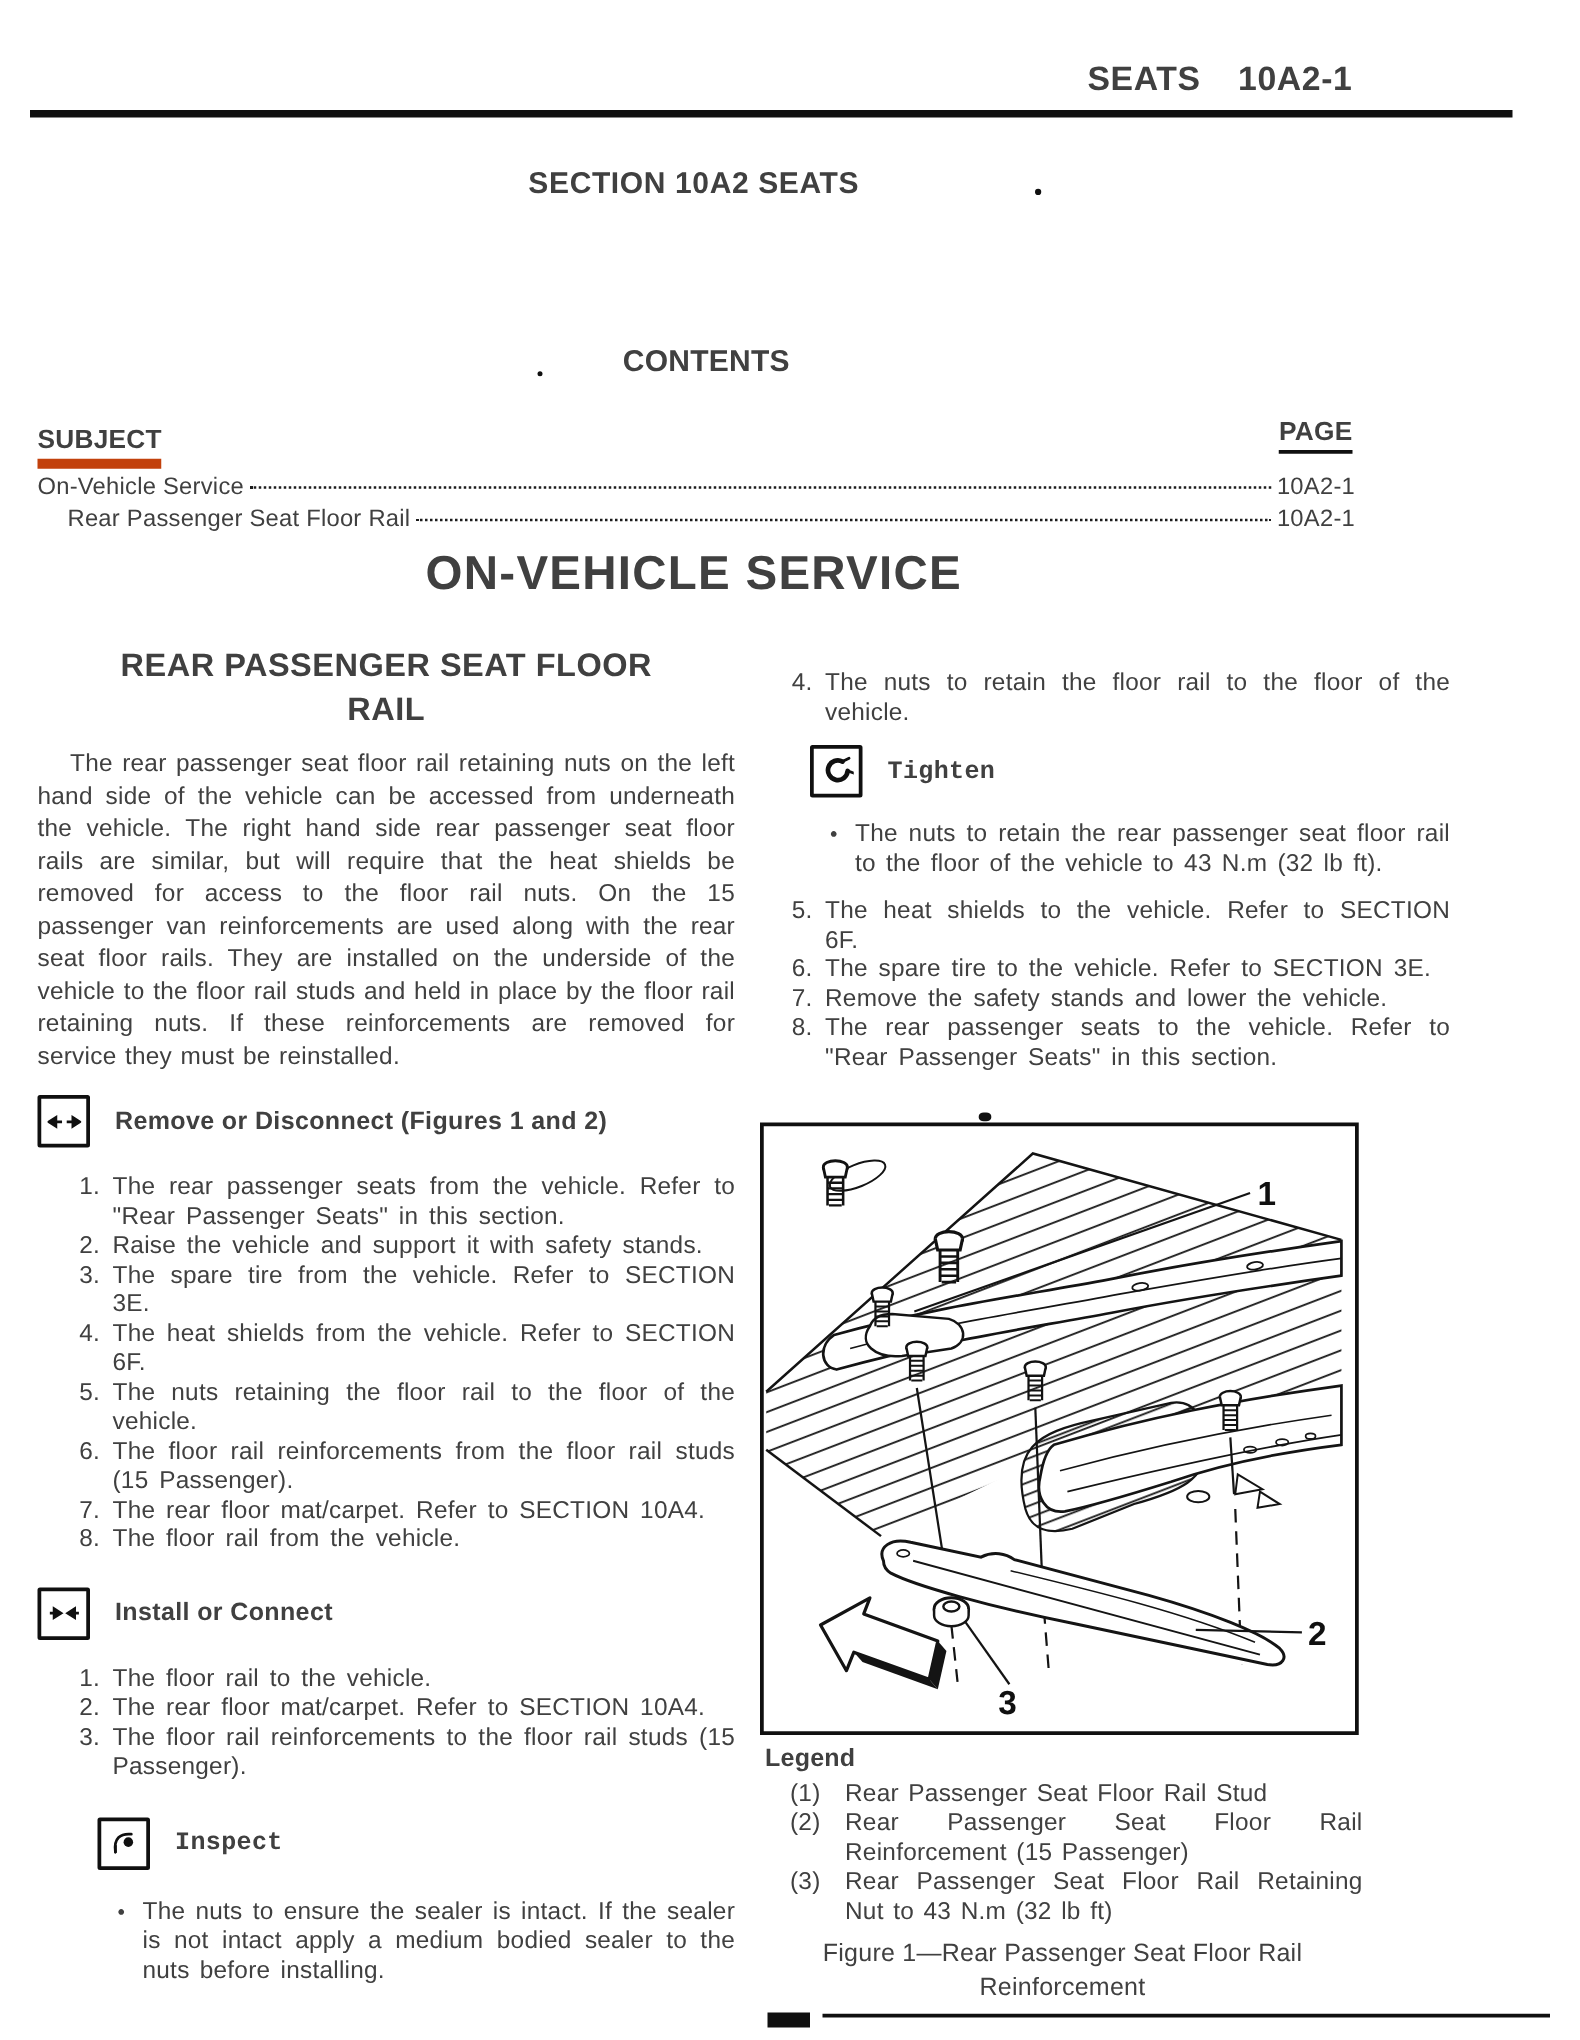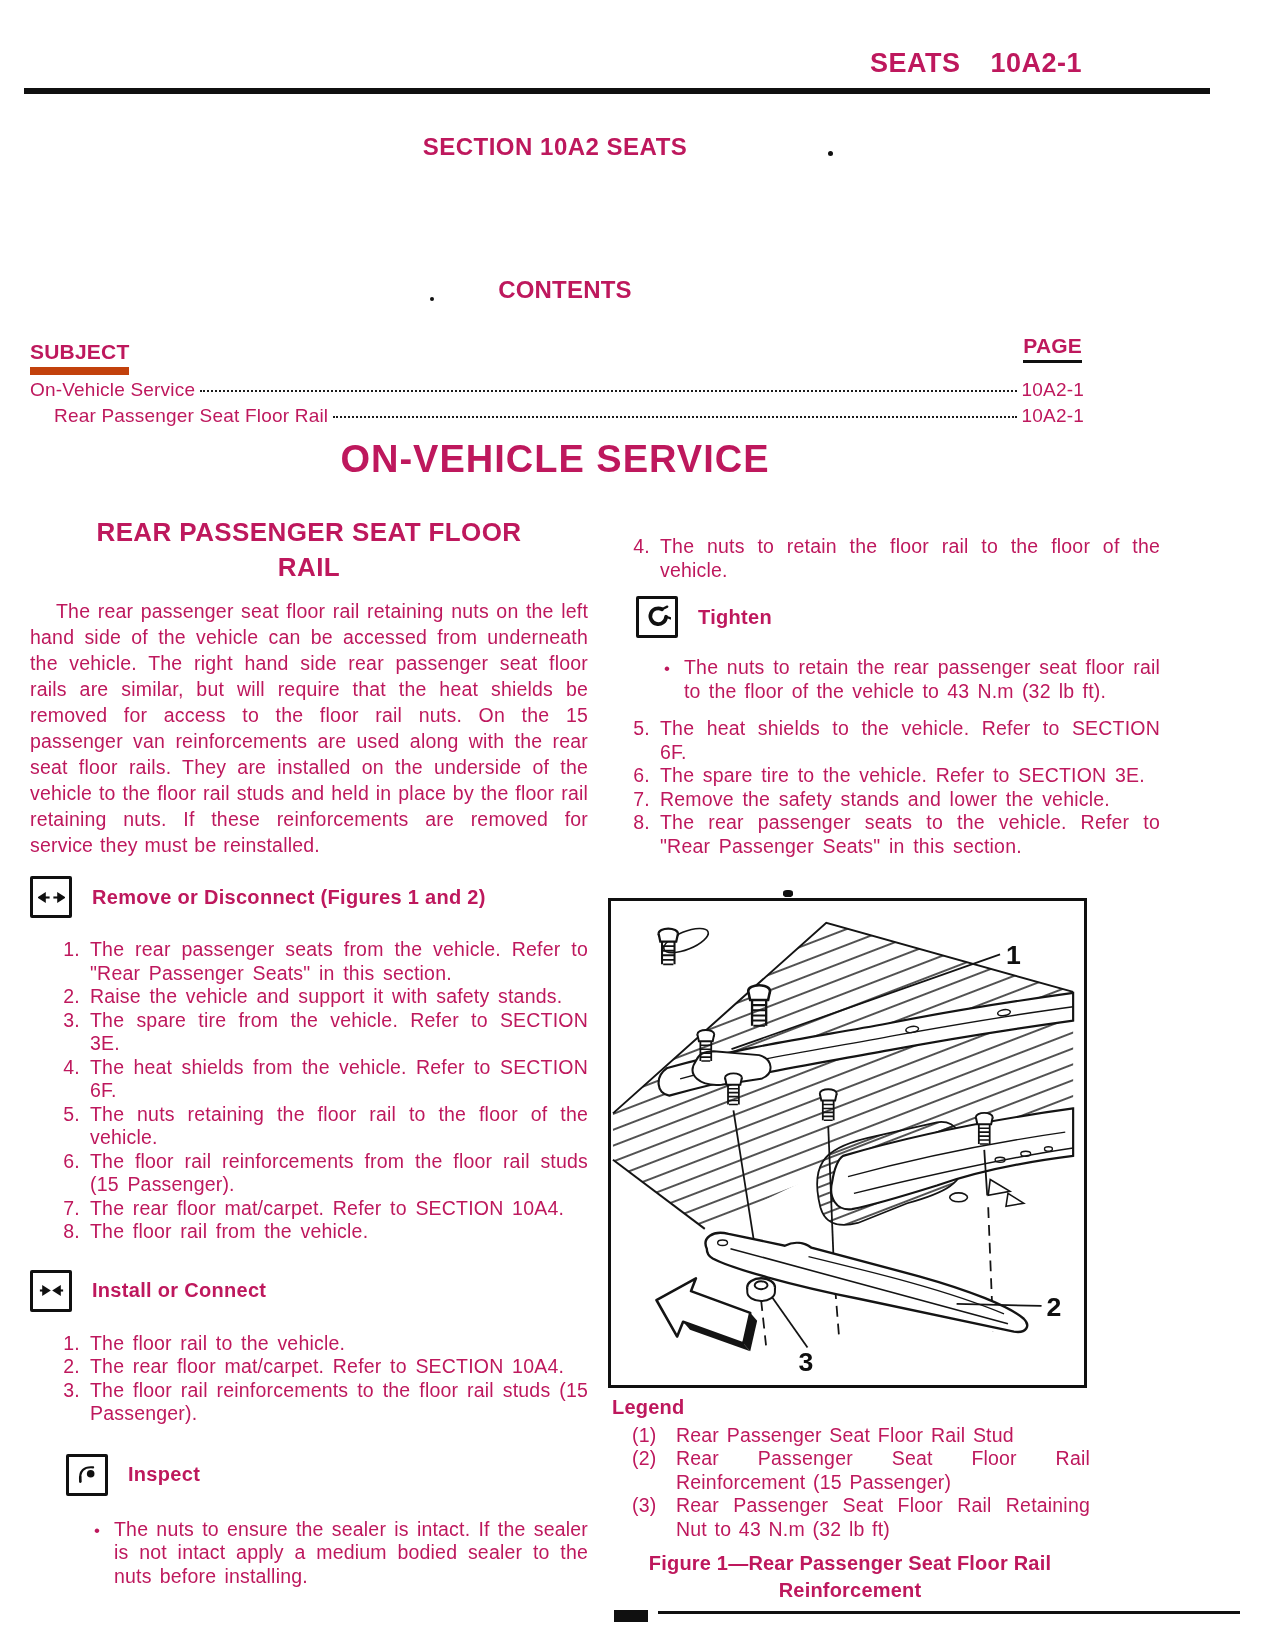--- a/index.html
+++ b/index.html
@@ -1,18 +1,18 @@
 <!DOCTYPE html>
 <html><head>
 <meta charset="utf-8">
 <style>
   html,body{margin:0;padding:0;background:#6b6b6b;}
   .page{
     position:relative;width:1264px;height:1632px;background:#ffffff;
-    font-family:"Liberation Sans","DejaVu Sans",sans-serif;color:#be185d;
+    font-family:"Liberation Sans","DejaVu Sans",sans-serif;color:#404040;
     overflow:hidden;letter-spacing:.2px;
   }
   
   .header-code{position:absolute;top:48px;right:182px;display:flex;gap:30px;
     font-size:27px;font-weight:bold;letter-spacing:.5px;}
   .rule-top{position:absolute;left:24px;top:88px;width:1186px;height:6px;background:#101010;}
   .speck{position:absolute;background:#101010;border-radius:50%;}
   .section-title{position:absolute;top:133px;left:0;width:1110px;text-align:center;
     font-size:24px;font-weight:bold;letter-spacing:.5px;}
   .contents-heading{position:absolute;top:276px;left:0;width:1130px;text-align:center;
@@ -30,21 +30,21 @@
   .service-heading{position:absolute;top:438px;left:0;width:1110px;text-align:center;
     font-size:38px;font-weight:bold;letter-spacing:1px;}
   
   .col-left{position:absolute;left:30px;top:515px;width:558px;}
   .col-right{position:absolute;left:600px;top:515px;width:560px;}
   .article-heading{width:492px;margin:0 auto;text-align:center;
     font-size:26px;font-weight:bold;line-height:35px;letter-spacing:.4px;}
   .intro{margin:13px 0 0 0;font-size:19.5px;line-height:26px;text-align:justify;
     text-indent:26px;word-spacing:1.2px;}
   .op-block{display:flex;align-items:center;gap:20px;margin-top:18px;}
-  .op-block.indented{margin-left:36px;}
+  .op-block.indented{margin-left:48px;font-family:Liberation Mono, monospace;}
   .icon-box{width:36px;height:36px;border:3.5px solid #101010;border-radius:2px;
     display:flex;align-items:center;justify-content:center;flex:none;background:#fff;}
   .icon-box svg{display:block;}
   .op-label{font-size:20px;font-weight:bold;letter-spacing:.3px;}
   .steps{margin-top:20px;padding-left:20px;font-size:19.5px;line-height:23.5px;}
   .step{display:flex;}
   .step-num{width:30px;text-align:right;margin-right:10px;flex:none;}
   .step-text{flex:1;text-align:justify;word-spacing:3px;}
   .bullet-row{display:flex;margin-top:22px;margin-left:64px;font-size:19.5px;line-height:23.5px;}
   .bullet-marker{width:20px;flex:none;}
@@ -58,21 +58,21 @@
     border:3px solid #101010;background:#fff;}
   .fig-svg{width:100%;height:100%;}
   .fig-svg text{font-family:"Liberation Sans","DejaVu Sans",sans-serif;
     font-size:27px;font-weight:bold;fill:#101010;}
   .legend{position:absolute;left:612px;top:1396px;width:478px;font-size:19.5px;line-height:23.5px;}
   .legend-heading{font-weight:bold;font-size:20px;margin-bottom:4px;}
   .legend-row{display:flex;margin-left:20px;}
   .legend-num{width:44px;flex:none;}
   .legend-text{flex:1;text-align:justify;word-spacing:2px;}
   .figure-caption{position:absolute;left:640px;top:1550px;width:420px;text-align:center;
-    font-size:20px;font-weight:bold;line-height:27px;}
+    font-size:20px;font-weight:normal;line-height:27px;}
   
   .tab-bottom{position:absolute;left:614px;top:1610px;width:34px;height:12px;background:#101010;}
   .rule-bottom{position:absolute;left:658px;top:1611px;width:582px;height:3px;background:#101010;}
 </style>
 </head>
 <body>
 
 <div class="page">
 
   <div class="speck" style="left:430px;top:297px;width:4px;height:4px;"></div>

